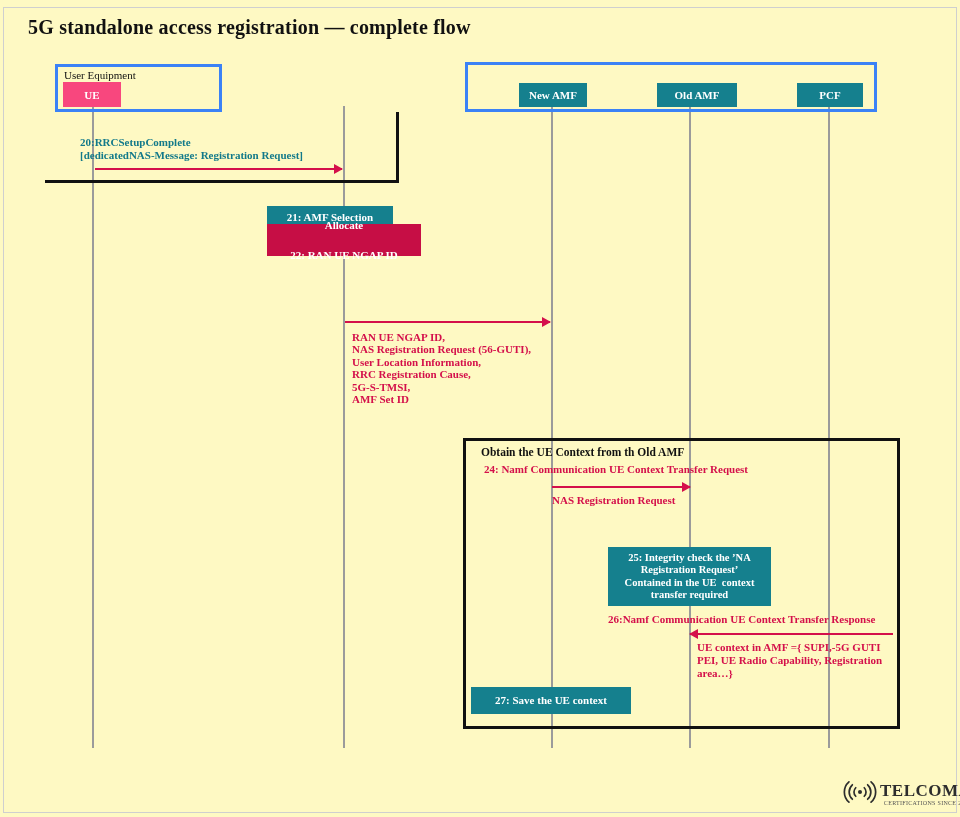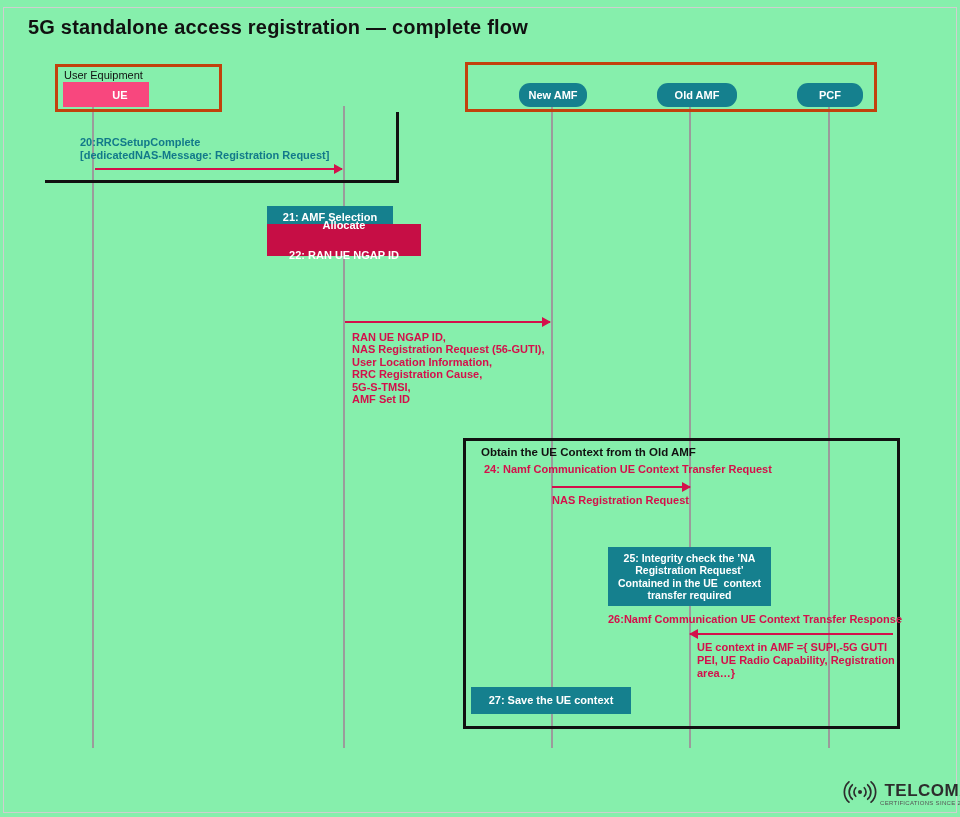--- a/index.html
+++ b/index.html
@@ -1,31 +1,31 @@
 <!DOCTYPE html>
 <html style="--teal: #15808E; --teal_text: #12798A; --pink: #F8477E; --crimson: #C60E45; --red: #D4104B;"><head>
 <meta charset="utf-8">
 <style>
   html,body{margin:0;padding:0;background:#fff;}
   .canvas{
-    position:relative;width:960px;height:817px;background:#86efac;overflow:hidden;
-    font-family:Liberation Sans, sans-serif;color:#111;
+    position:relative;width:960px;height:817px;background:#fef9c3;overflow:hidden;
+    font-family:Liberation Serif, serif;color:#111;
   }
   .page-border{position:absolute;left:3px;top:7px;right:3px;bottom:4px;border:1px solid #cfcfcf;}
   .title{position:absolute;left:28px;top:16px;font-size:20px;font-weight:600;letter-spacing:.2px;color:#111;}
   
   .lifeline{position:absolute;top:106px;height:642px;width:2px;background:#9b9b9b;}
   
-  .hbox{position:absolute;border:3px solid #c2410c;box-sizing:border-box;background:transparent;}
+  .hbox{position:absolute;border:3px solid #3b82f6;box-sizing:border-box;background:transparent;}
   .hbox-label{position:absolute;font-size:11px;font-weight:500;color:#111;white-space:nowrap;}
   .chip{position:absolute;display:flex;align-items:center;justify-content:center;
         color:#fff;font-size:11px;font-weight:700;white-space:nowrap;}
-  .chip.pink{background:var(--pink);padding-left:28px;}
+  .chip.pink{background:var(--pink);}
   .chip.crimson{background:var(--crimson);}
-  .chip.teal{background:var(--teal);border-radius:11px;}
+  .chip.teal{background:var(--teal);}
   
   .abox{position:absolute;display:flex;flex-direction:column;align-items:center;justify-content:center;
         color:#fff;font-size:11px;font-weight:600;line-height:13px;text-align:center;box-sizing:border-box;}
   .abox.teal{background:var(--teal);}
   .abox.crimson{background:var(--crimson);gap:17px;}
   .abox div{white-space:pre;}
   
   .msg{position:absolute;font-size:11px;font-weight:600;line-height:13px;}
   .msg.center{text-align:left;}
   .msg.tealtxt{color:var(--teal_text);}

